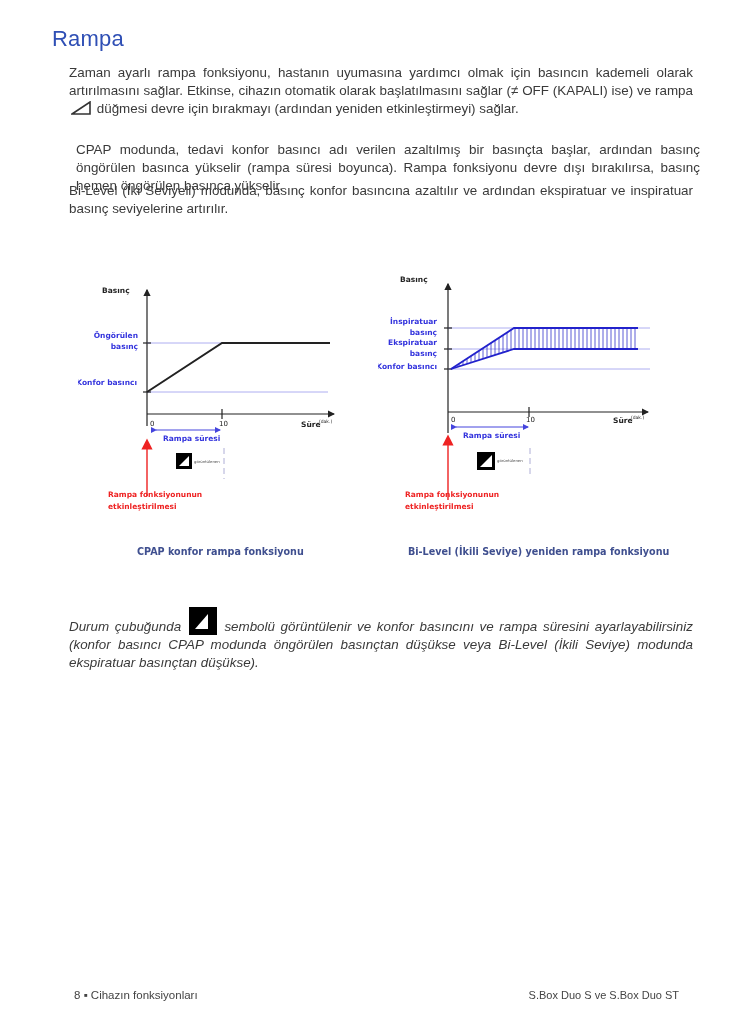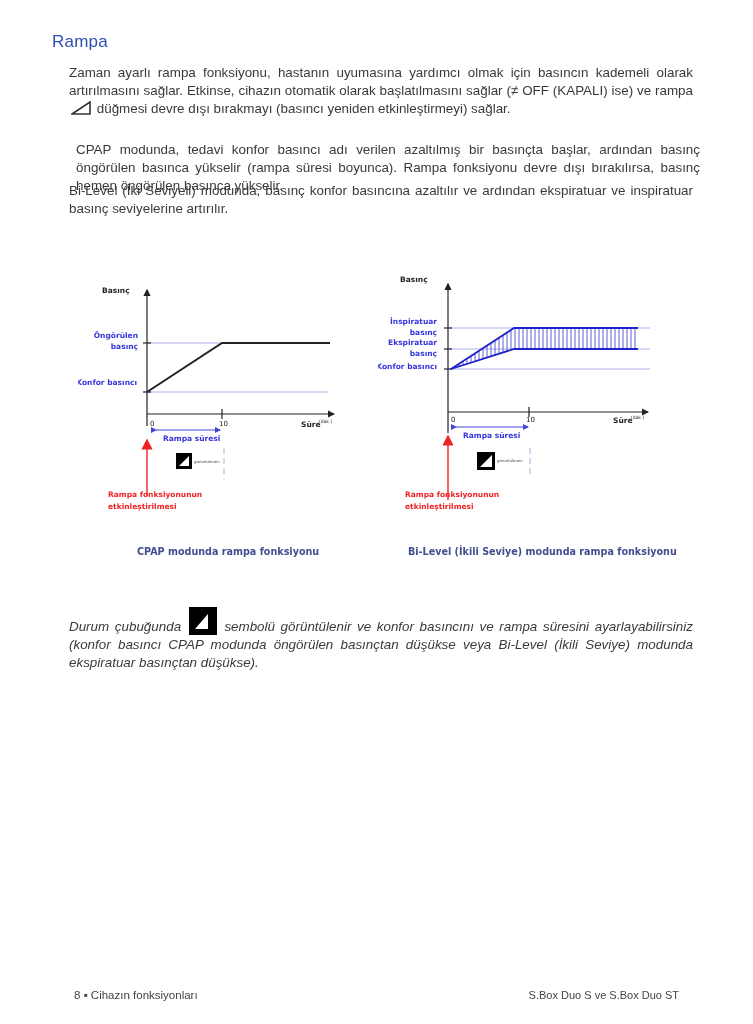--- a/index.html
+++ b/index.html
@@ -1,17 +1,17 @@
 <!DOCTYPE html>
 <html><head>
 <meta charset="utf-8">
 <style>
   html, body { margin: 0; padding: 0; background: #ffffff; }
   body { width: 753px; height: 1024px; position: relative; overflow: hidden; font-family: "Liberation Sans", sans-serif; color: #3a3a3a; }
-  .title { position: absolute; left: 52px; top: 32px; font-size: 17px; color: #2f4fb5; font-weight: normal; letter-spacing: 0.2px; }
+  .title { position: absolute; left: 52px; top: 26px; font-size: 22px; color: #2f4fb5; font-weight: normal; letter-spacing: 0.2px; }
   .para { position: absolute; left: 69px; width: 624px; font-size: 13.4px; line-height: 18px; text-align: justify; color: #3a3a3a; }
   .p1 { top: 64px; }
   .p2 { top: 141px; margin-left: 7px; }
   .p3 { top: 182px; }
   .p4 { top: 607px; font-style: italic; }
   .ramp-glyph { display: inline-block; width: 20px; height: 14px; vertical-align: -2px; margin: 0 2px; }
   .status-icon { display: inline-block; width: 28px; height: 28px; background: #000; vertical-align: -4px; margin: 0 2px; position: relative; }
   .status-icon svg { position: absolute; left: 0; top: 0; }
   .chart { position: absolute; text-align: right; }
   .chart1 { left: 78px; top: 276px; width: 280px; height: 250px; }
@@ -26,21 +26,21 @@
 </head>
 <body>
 
 <div class="title">Rampa</div>
 
 <div class="para p1">
   <span>Zaman ayarlı rampa fonksiyonu, hastanın uyumasına yardımcı olmak için basıncın kademeli olarak artırılmasını sağlar. Etkinse, cihazın otomatik olarak başlatılmasını sağlar (≠ OFF (KAPALI) ise) ve rampa</span>
   <span class="ramp-glyph"><svg width="20" height="14" viewBox="0 0 20 14">
         <path d="M1 13 L19 1 L19 13 Z" fill="none" stroke="#333" stroke-width="1.6"></path>
       </svg></span>
-  <span>düğmesi devre dışı bırakmayı (basıncı yeniden etkinleştirmeyi) sağlar.</span>
+  <span>düğmesi devre için bırakmayı (ardından yeniden etkinleştirmeyi) sağlar.</span>
 </div>
 
 <div class="para p2">CPAP modunda, tedavi konfor basıncı adı verilen azaltılmış bir basınçta başlar, ardından basınç öngörülen basınca yükselir (rampa süresi boyunca). Rampa fonksiyonu devre dışı bırakılırsa, basınç hemen öngörülen basınca yükselir.</div>
 <div class="para p3">Bi-Level (İki Seviyeli) modunda, basınç konfor basıncına azaltılır ve ardından ekspiratuar ve inspiratuar basınç seviyelerine artırılır.</div>
 
 <div class="chart chart1">
   <svg width="280" height="250" viewBox="0 0 280 250">
     <defs>
       <marker id="arrK" markerWidth="6" markerHeight="6" refX="5" refY="3" orient="auto">
           <path d="M0 0 L6 3 L0 6 Z" fill="#222"></path>
@@ -167,22 +167,22 @@
     <line x1="70" y1="232" x2="70" y2="172" stroke="#ee2222" stroke-width="1.4" marker-end="url(#arrR2)"></line>
     <rect x="99" y="184" width="18" height="18" fill="#000"></rect>
     <path d="M102 199 L114 187 L114 199 Z" fill="#fff"></path>
     <text x="119" y="194" font-size="3.8" fill="#444">görüntülenen</text>
     <line x1="152" y1="180" x2="152" y2="210" stroke="#9999cc" stroke-width="0.8" stroke-dasharray="6,4"></line>
     <text x="27" y="229" font-size="7.5" font-weight="bold" fill="#ee2222">Rampa fonksiyonunun</text>
     <text x="27" y="241" font-size="7.5" font-weight="bold" fill="#ee2222">etkinleştirilmesi</text>
   </svg>
 </div>
 
-<div class="caption cap1">CPAP modunda rampa fonksiyonu</div>
-<div class="caption cap2">Bi-Level (İkili Seviye) modunda rampa fonksiyonu</div>
+<div class="caption cap1">CPAP konfor rampa fonksiyonu</div>
+<div class="caption cap2">Bi-Level (İkili Seviye) yeniden rampa fonksiyonu</div>
 
 <div class="para p4">
   <span>Durum çubuğunda</span>
   <span class="status-icon"><svg width="28" height="28" viewBox="0 0 28 28">
         <path d="M6 22 L19 7 L19 22 Z" fill="#fff"></path>
       </svg></span>
   <span>sembolü görüntülenir ve konfor basıncını ve rampa süresini ayarlayabilirsiniz (konfor basıncı CPAP modunda öngörülen basınçtan düşükse veya Bi-Level (İkili Seviye) modunda ekspiratuar basınçtan düşükse).</span>
 </div>
 
 <div class="footer-left">8 ▪ Cihazın fonksiyonları</div>

